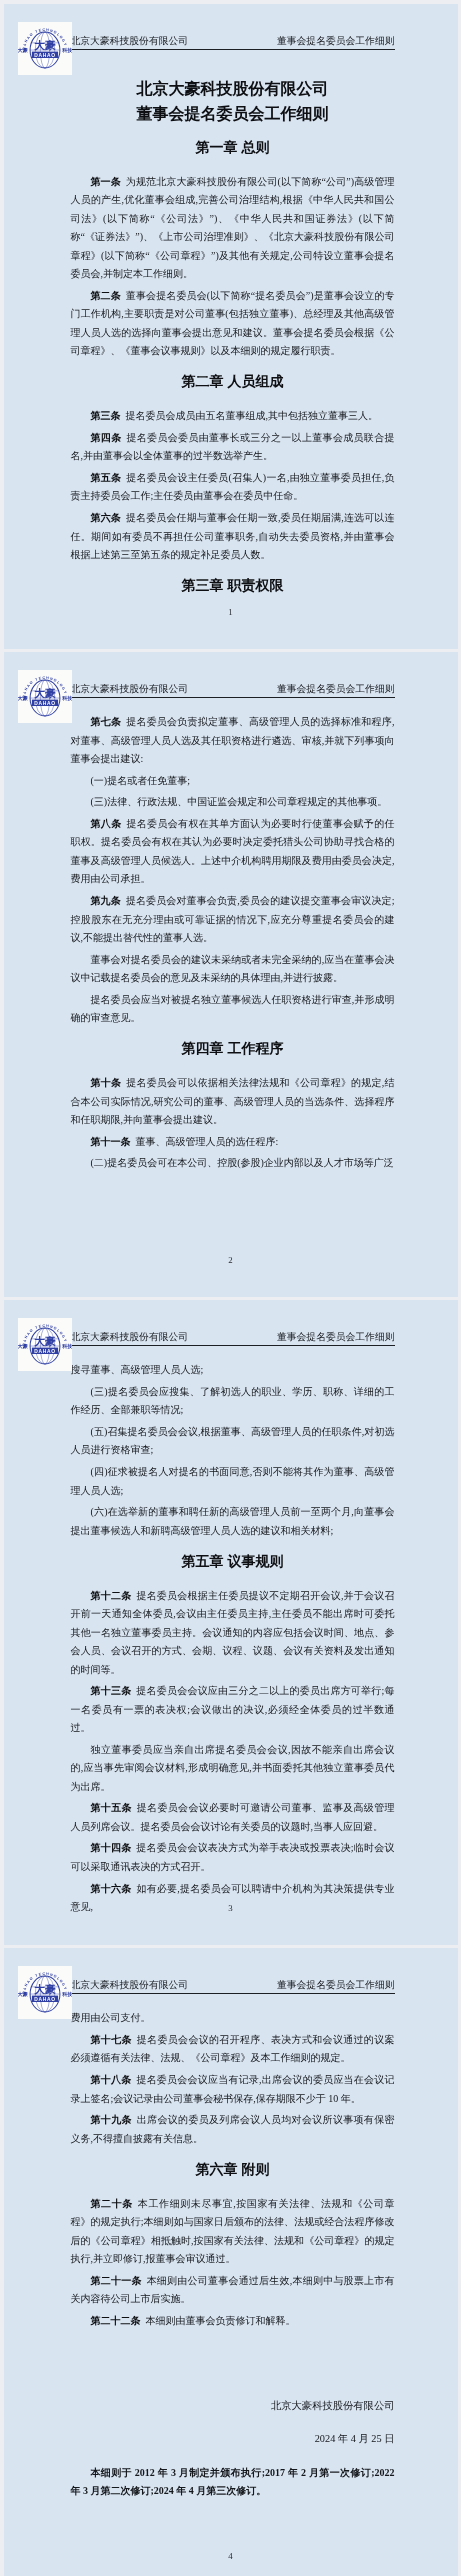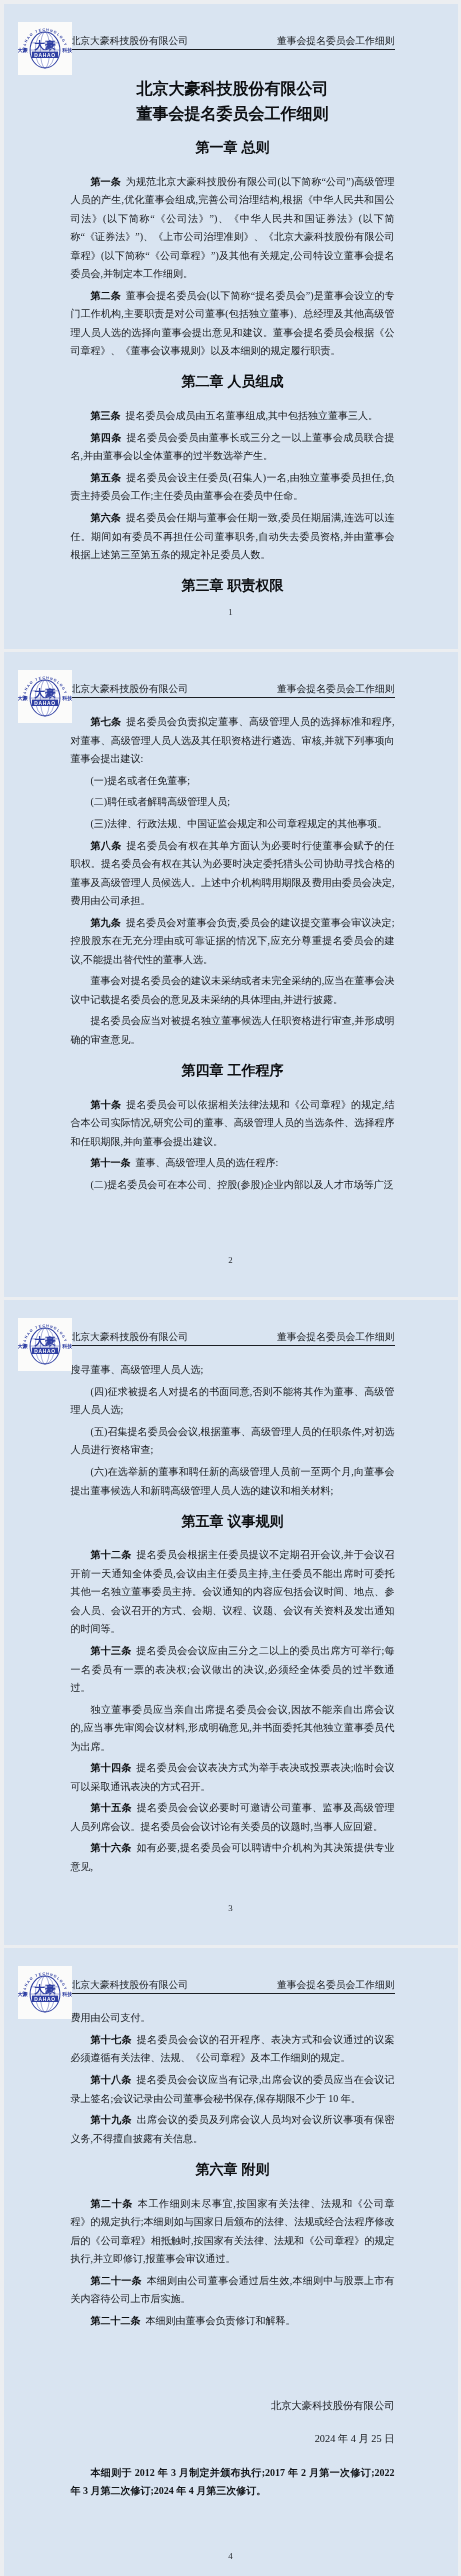--- a/index.html
+++ b/index.html
@@ -145,21 +145,20 @@
       <text x="96" y="58" text-anchor="middle" font-size="10" font-weight="bold" fill="#2f3fa3">科技</text>
     </svg>
   </div>
 <div class="page-header">
         <span class="hdr-company">北京大豪科技股份有限公司</span>
         <span class="hdr-title">董事会提名委员会工作细则</span>
       </div>
       <div class="page-body">
         <p class="para"><b class="lead">第七条</b><span class="para-text">提名委员会负责拟定董事、高级管理人员的选择标准和程序,对董事、高级管理人员人选及其任职资格进行遴选、审核,并就下列事项向董事会提出建议:</span></p>
         <p class="para"><span class="para-text">(一)提名或者任免董事;</span></p>
-        <p class="para"><span class="para-text">(二)聘任或者解聘高级管理人员;</span></p>
         <p class="para"><span class="para-text">(三)法律、行政法规、中国证监会规定和公司章程规定的其他事项。</span></p>
         <p class="para"><b class="lead">第八条</b><span class="para-text">提名委员会有权在其单方面认为必要时行使董事会赋予的任职权。提名委员会有权在其认为必要时决定委托猎头公司协助寻找合格的董事及高级管理人员候选人。上述中介机构聘用期限及费用由委员会决定,费用由公司承担。</span></p>
         <p class="para"><b class="lead">第九条</b><span class="para-text">提名委员会对董事会负责,委员会的建议提交董事会审议决定;控股股东在无充分理由或可靠证据的情况下,应充分尊重提名委员会的建议,不能提出替代性的董事人选。</span></p>
         <p class="para"><span class="para-text">董事会对提名委员会的建议未采纳或者未完全采纳的,应当在董事会决议中记载提名委员会的意见及未采纳的具体理由,并进行披露。</span></p>
         <p class="para"><span class="para-text">提名委员会应当对被提名独立董事候选人任职资格进行审查,并形成明确的审查意见。</span></p>
         <h2 class="chapter">第四章 工作程序</h2>
         <p class="para"><b class="lead">第十条</b><span class="para-text">提名委员会可以依据相关法律法规和《公司章程》的规定,结合本公司实际情况,研究公司的董事、高级管理人员的当选条件、选择程序和任职期限,并向董事会提出建议。</span></p>
         <p class="para"><b class="lead">第十一条</b><span class="para-text">董事、高级管理人员的选任程序:</span></p>
         <p class="para"><span class="para-text">(二)提名委员会可在本公司、控股(参股)企业内部以及人才市场等广泛</span></p>
       </div>
@@ -186,29 +185,30 @@
       <text x="9" y="58" text-anchor="middle" font-size="10" font-weight="bold" fill="#2f3fa3">大豪</text>
       <text x="96" y="58" text-anchor="middle" font-size="10" font-weight="bold" fill="#2f3fa3">科技</text>
     </svg>
   </div>
 <div class="page-header">
         <span class="hdr-company">北京大豪科技股份有限公司</span>
         <span class="hdr-title">董事会提名委员会工作细则</span>
       </div>
       <div class="page-body">
         <p class="para cont"><span class="para-text">搜寻董事、高级管理人员人选;</span></p>
+        <p class="para"><span class="para-text">(三)提名委员会应搜集、了解初选人的职业、学历、职称、详细的工作经历、全部兼职等情况;</span></p>
+        <p class="para"><span class="para-text">(五)召集提名委员会会议,根据董事、高级管理人员的任职条件,对初选人员进行资格审查;</span></p>
         <p class="para"><span class="para-text">(四)征求被提名人对提名的书面同意,否则不能将其作为董事、高级管理人员人选;</span></p>
-        <p class="para"><span class="para-text">(五)召集提名委员会会议,根据董事、高级管理人员的任职条件,对初选人员进行资格审查;</span></p>
         <p class="para"><span class="para-text">(六)在选举新的董事和聘任新的高级管理人员前一至两个月,向董事会提出董事候选人和新聘高级管理人员人选的建议和相关材料;</span></p>
         <h2 class="chapter">第五章 议事规则</h2>
         <p class="para"><b class="lead">第十二条</b><span class="para-text">提名委员会根据主任委员提议不定期召开会议,并于会议召开前一天通知全体委员,会议由主任委员主持,主任委员不能出席时可委托其他一名独立董事委员主持。会议通知的内容应包括会议时间、地点、参会人员、会议召开的方式、会期、议程、议题、会议有关资料及发出通知的时间等。</span></p>
         <p class="para"><b class="lead">第十三条</b><span class="para-text">提名委员会会议应由三分之二以上的委员出席方可举行;每一名委员有一票的表决权;会议做出的决议,必须经全体委员的过半数通过。</span></p>
         <p class="para"><span class="para-text">独立董事委员应当亲自出席提名委员会会议,因故不能亲自出席会议的,应当事先审阅会议材料,形成明确意见,并书面委托其他独立董事委员代为出席。</span></p>
+        <p class="para"><b class="lead">第十五条</b><span class="para-text">提名委员会会议必要时可邀请公司董事、监事及高级管理人员列席会议。提名委员会会议讨论有关委员的议题时,当事人应回避。</span></p>
         <p class="para"><b class="lead">第十四条</b><span class="para-text">提名委员会会议表决方式为举手表决或投票表决;临时会议可以采取通讯表决的方式召开。</span></p>
-        <p class="para"><b class="lead">第十五条</b><span class="para-text">提名委员会会议必要时可邀请公司董事、监事及高级管理人员列席会议。提名委员会会议讨论有关委员的议题时,当事人应回避。</span></p>
         <p class="para"><b class="lead">第十六条</b><span class="para-text">如有必要,提名委员会可以聘请中介机构为其决策提供专业意见,</span></p>
       </div>
       <div class="page-number">3</div>
     </section>
     <section class="page">
   <div class="logo-box">
     <svg viewBox="0 0 105 102" xmlns="http://www.w3.org/2000/svg">
       <defs>
         <path id="arcpath" d="M 14 62 A 39 39 0 1 1 91 62" fill="none"></path>
       </defs>

